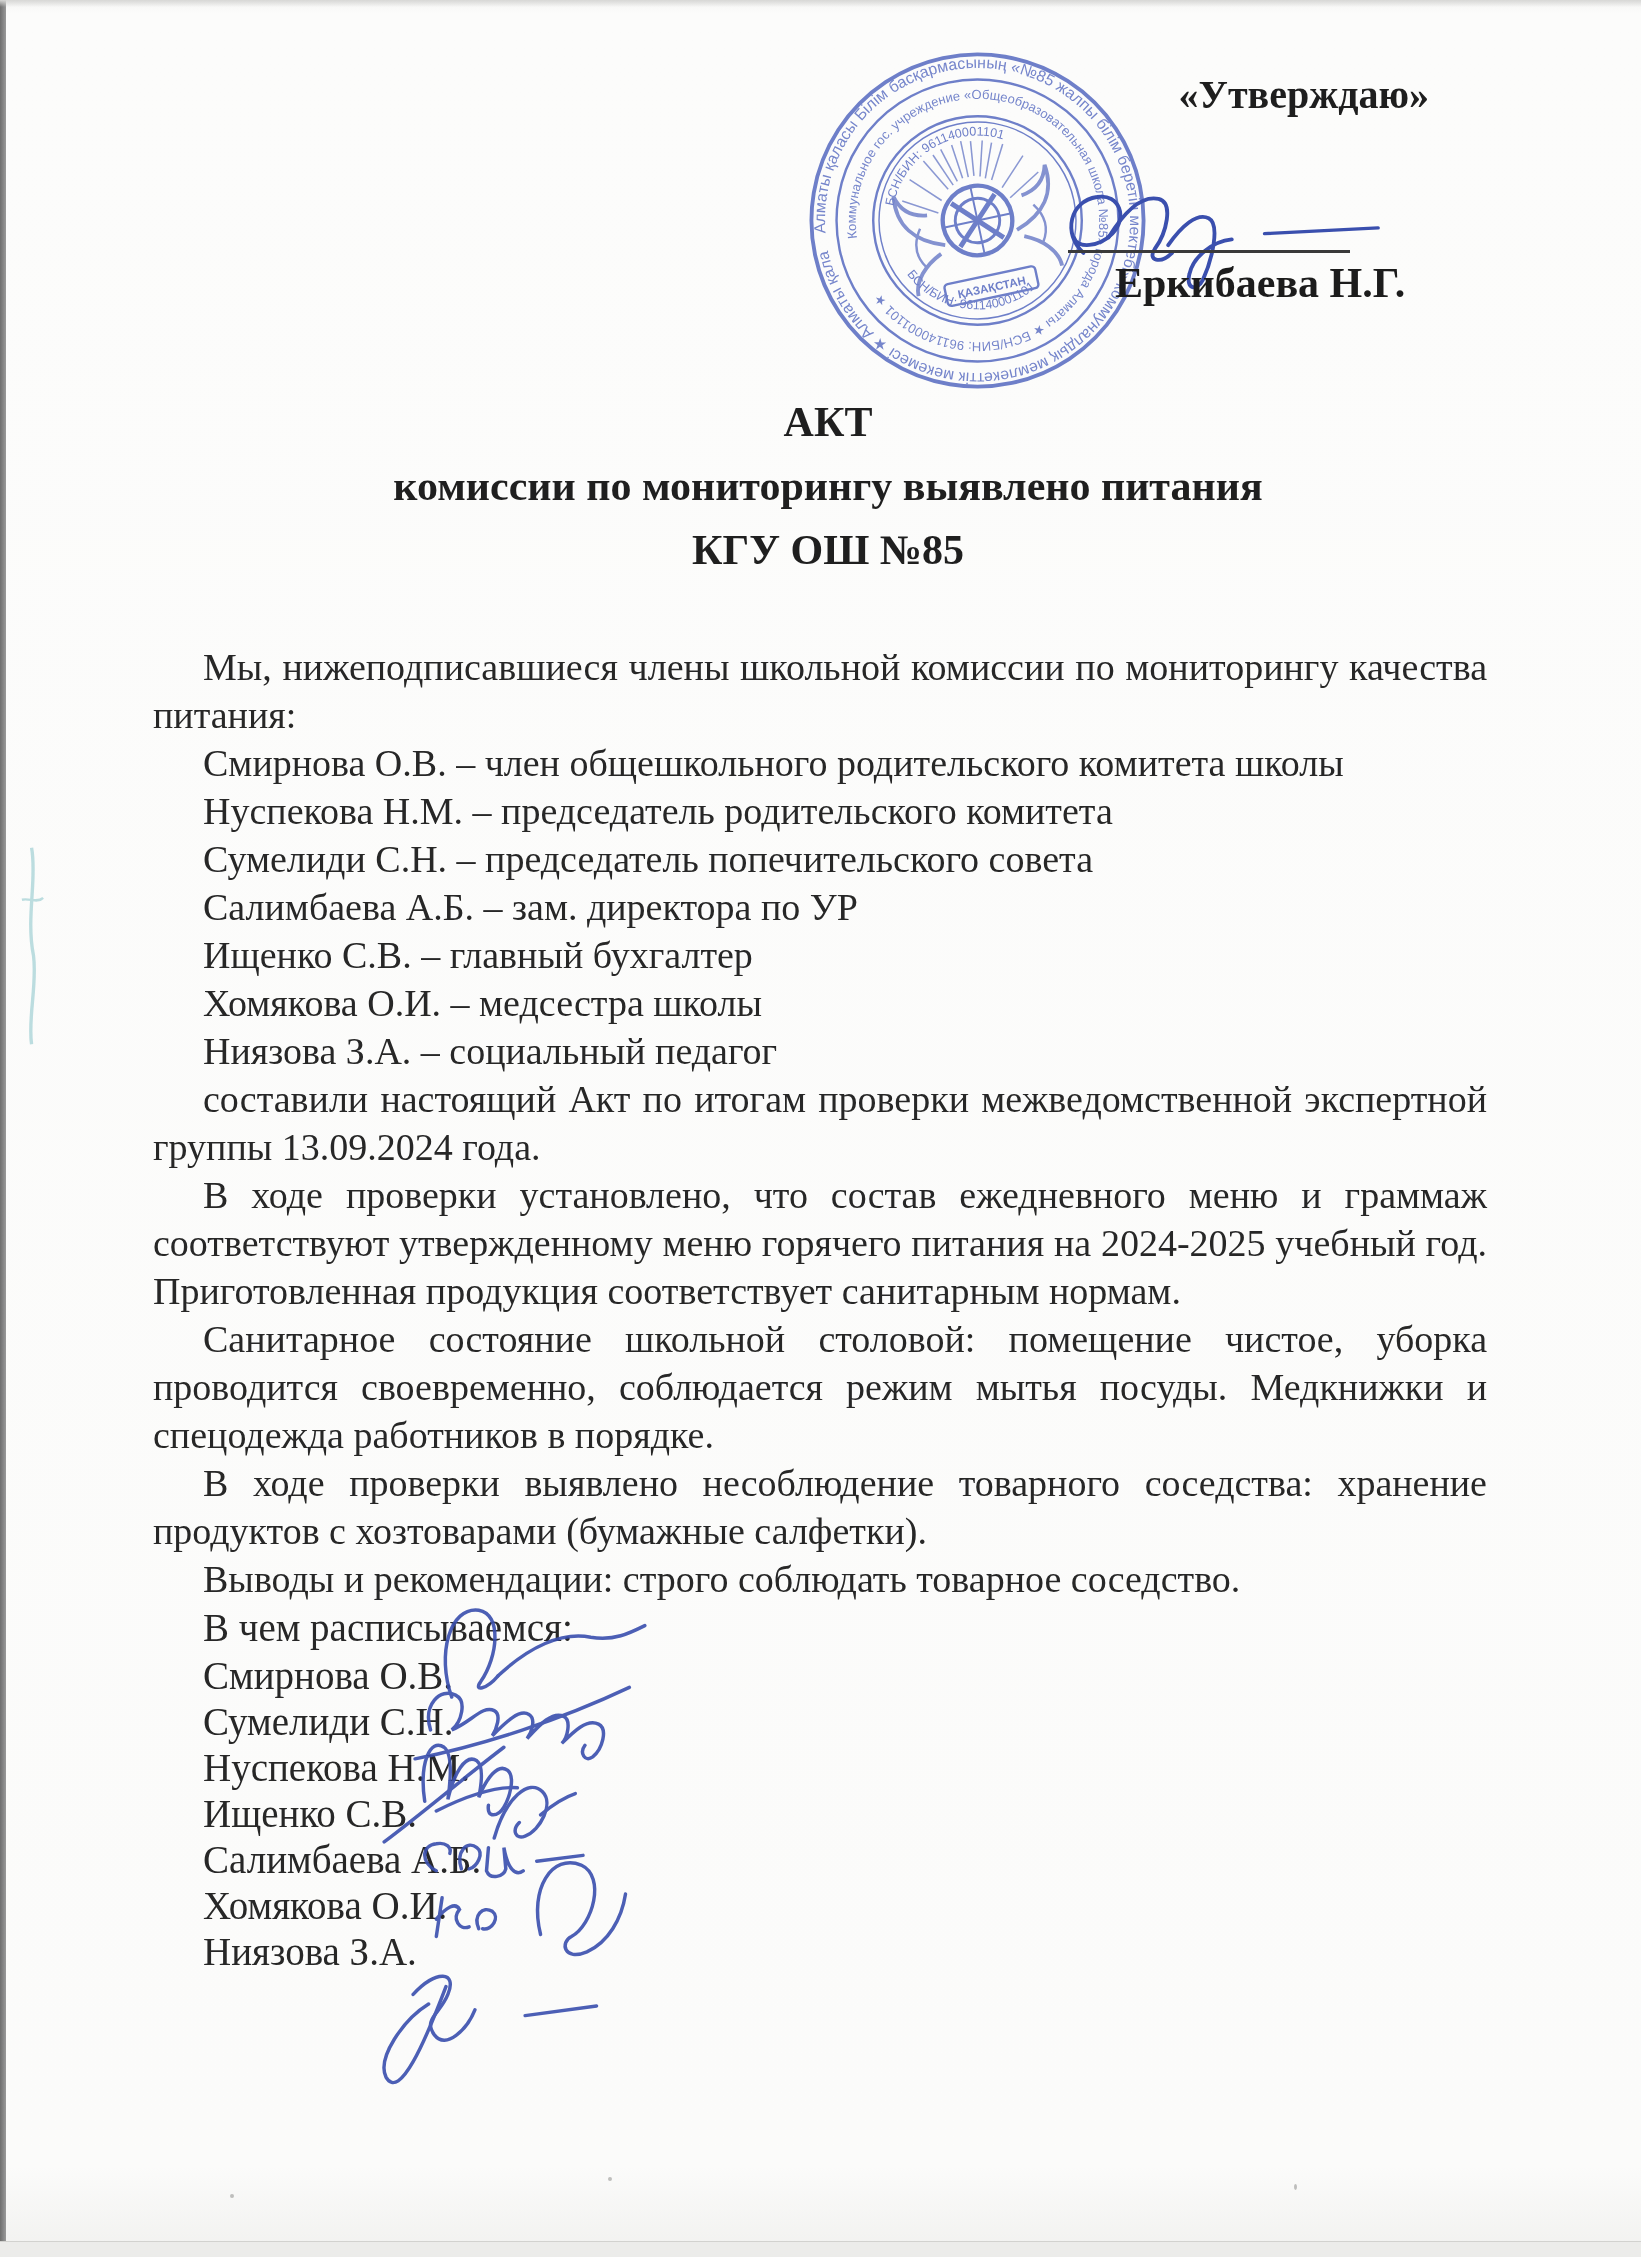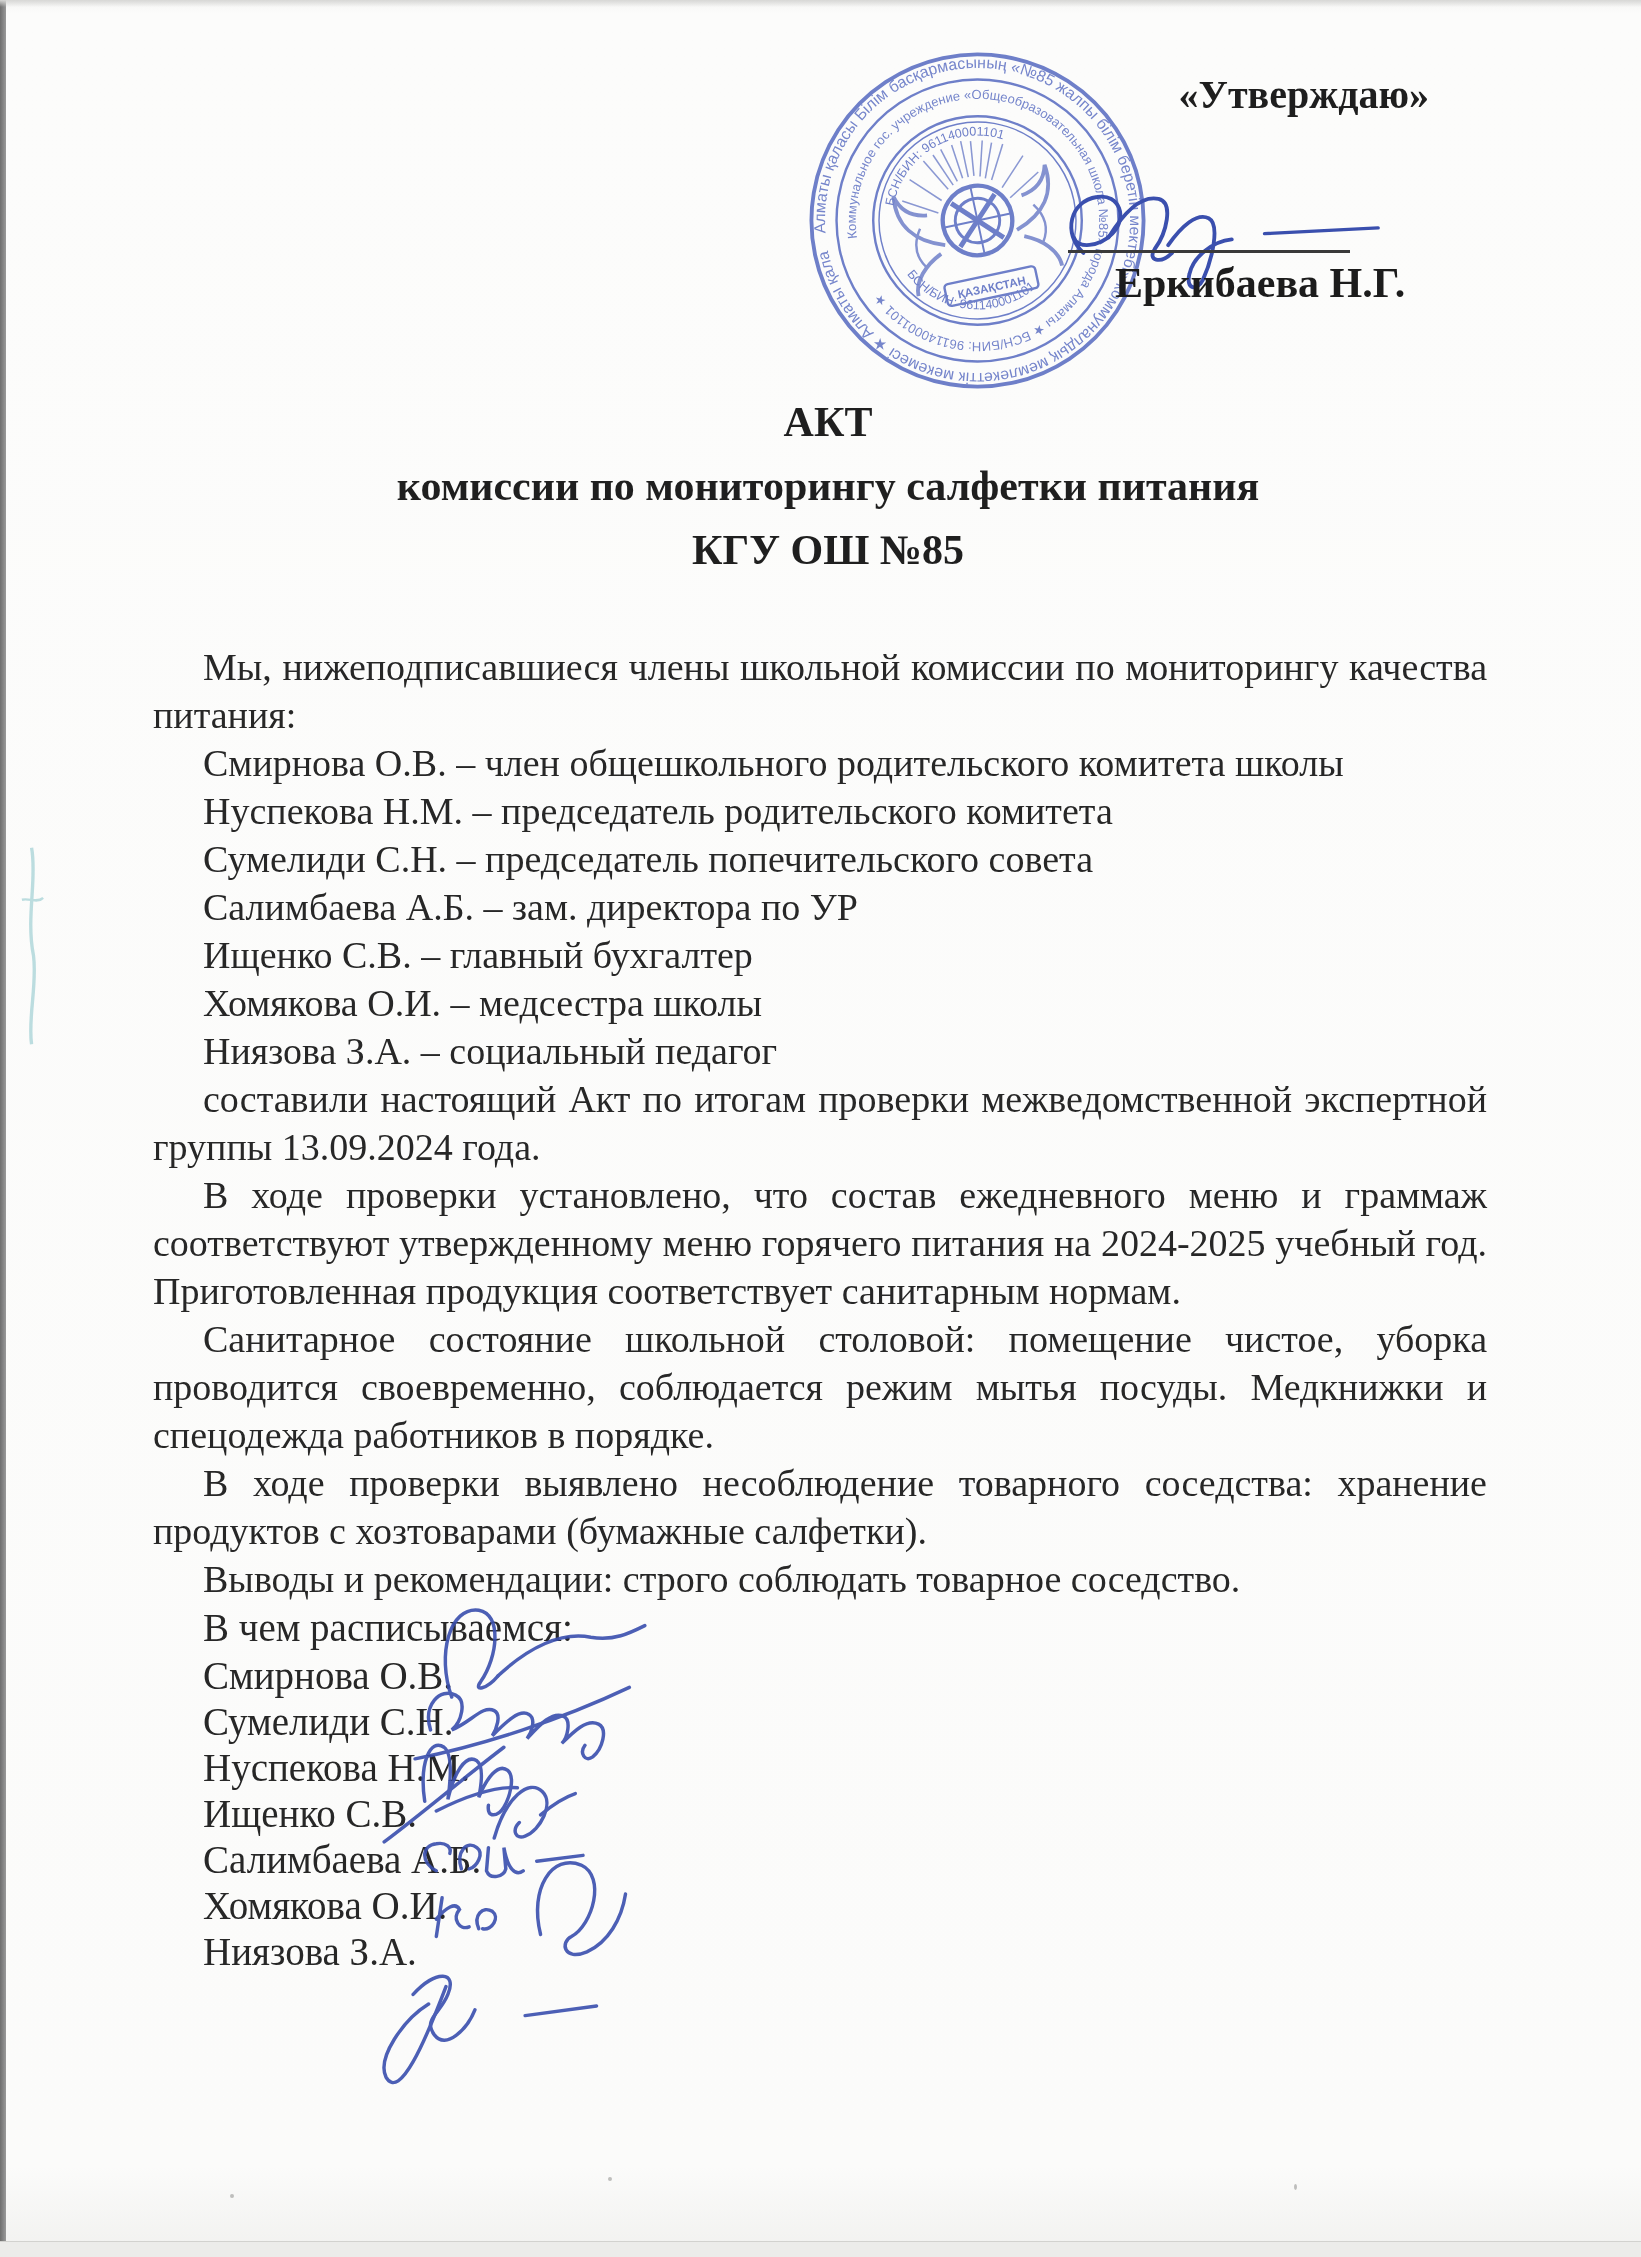--- a/index.html
+++ b/index.html
@@ -143,21 +143,21 @@
       <path d="M88 96 C 104 70, 122 52, 140 56 C 156 60, 148 92, 136 108 C 128 120, 142 124, 154 112"></path>
       <path d="M150 104 C 164 84, 180 70, 192 76 C 204 82, 196 118, 186 140 C 180 152, 168 150, 172 134 C 176 116, 196 100, 216 98"></path>
       <path d="M250 92 L 368 86" stroke-width="3.5"></path>
     </g>
   </svg>
   <div class="sig-underline"></div>
   <div class="director-name">Еркибаева Н.Г.</div>
 
   <div class="title-block">
     <div>АКТ</div>
-    <div>комиссии по мониторингу салфетки питания</div>
+    <div>комиссии по мониторингу выявлено питания</div>
     <div>КГУ ОШ №85</div>
   </div>
 
   <div class="body-block">
     <p>Мы, нижеподписавшиеся члены школьной комиссии по мониторингу качества питания:</p>
     <div class="member">Смирнова О.В. – член общешкольного родительского комитета школы</div>
     <div class="member">Нуспекова Н.М. – председатель родительского комитета</div>
     <div class="member">Сумелиди С.Н. – председатель попечительского совета</div>
     <div class="member">Салимбаева А.Б. – зам. директора по УР</div>
     <div class="member">Ищенко С.В. – главный бухгалтер</div>

